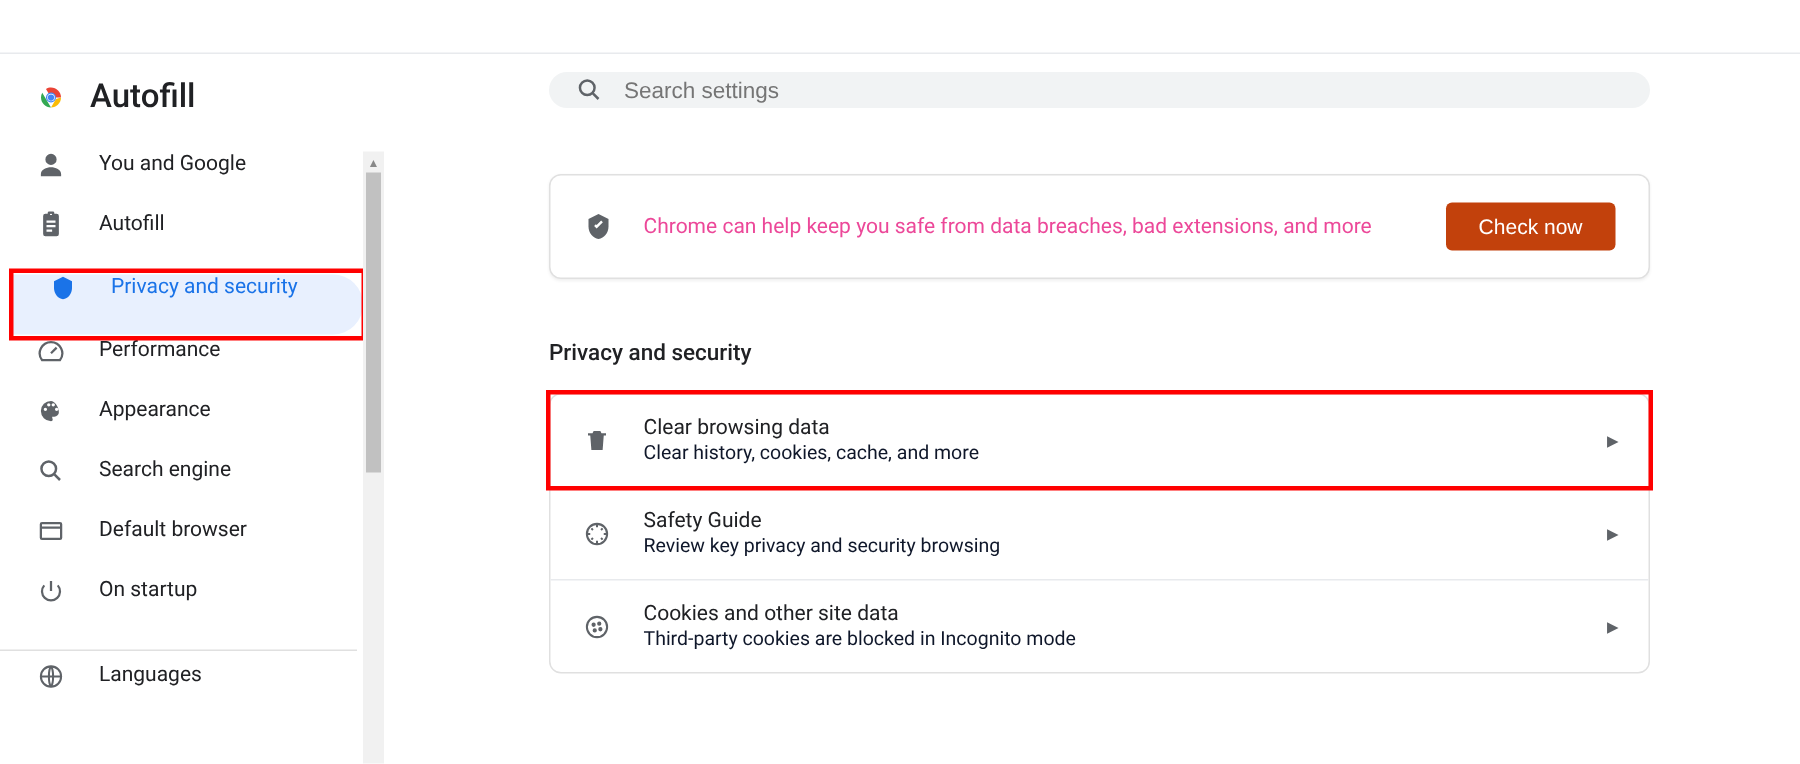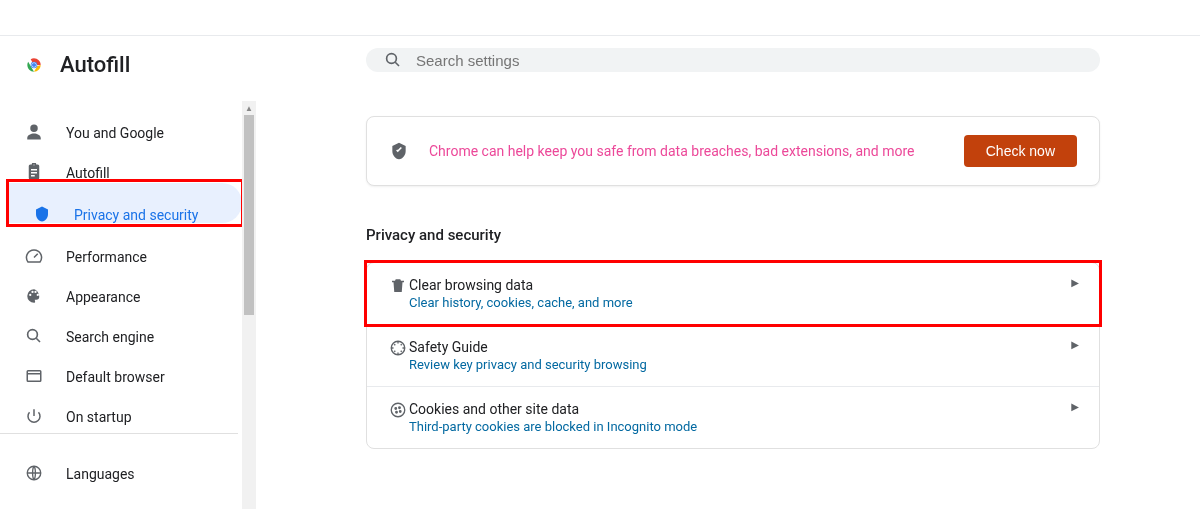--- a/index.html
+++ b/index.html
@@ -41,21 +41,21 @@
   .brand {
     display: flex;
     align-items: center;
     gap: 16px;
     padding: 0 20px 20px 24px;
   }
   .brand-title { font-size: 22px; font-weight: 500; color:#202124; }
   .nav { padding-top: 4px; }
   .nav-item {
     display: flex;
-    align-items: flex-end;
+    align-items: flex-start;
     gap: 22px;
     height: 40px;
     padding-left: 24px;
     font-size: 14px;
     color: #202124;
     cursor: pointer;
     border-radius: 0 20px 20px 0;
     margin-right: 18px;
   }
   .nav-item.active {
@@ -116,36 +116,37 @@
     font-size:14px; font-weight:500;
     padding: 8px 22px;
     cursor:pointer;
   }
   .list-card {
     border: 1px solid #e0e0e0;
     border-radius: 8px;
     background:#fff;
   }
   .list-row {
-    display:flex; align-items:flex-start;
+    display:flex; align-items:center;
     padding: 14px 20px;
+    gap: 20px;
     cursor:pointer;
     border-top: 1px solid #e8eaed;
   }
   .list-row:first-child { border-top: none; }
   .list-row.red-box {
     outline: 3px solid #ff0000;
     outline-offset: 0;
     position: relative;
     z-index: 1;
   }
   .row-icon { width:22px; display:flex; justify-content:center; color:#5f6368;}
   .row-text { flex:1; }
   .row-title { font-size:14px; color:#202124; }
-  .row-sub { font-size:13px; color:#0369a1; margin-top:2px; }
+  .row-sub { font-size:13px; color:#0f172a; margin-top:2px; }
   .row-arrow { color:#5f6368; font-size:10px; }
   
   svg { display:block; }
 </style>
 </head>
 <body>
 
 <div class="top-gap"></div>
 
 <div class="layout">

